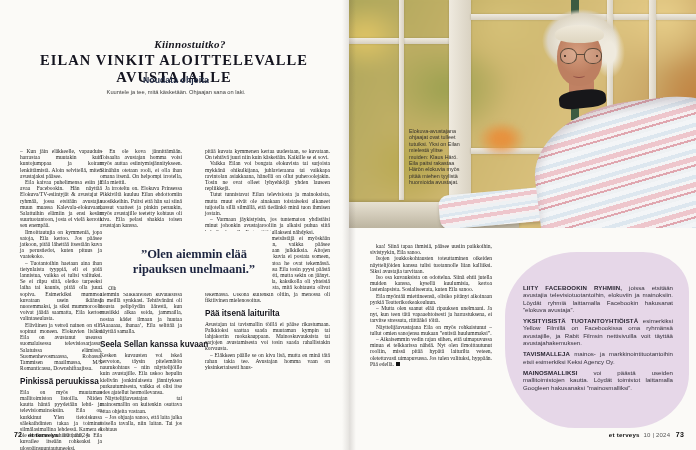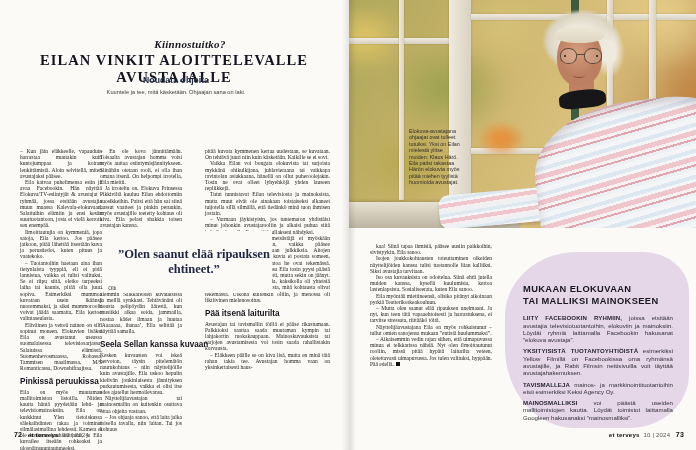--- a/index.html
+++ b/index.html
@@ -162,21 +162,21 @@
       <p class="noindent">pitää kuvata kymmenen kertaa uudestaan, se kuvataan. On tehtävä juuri niin kuin käsketään. Kaikille se ei sovi.</p>
       <p>Vaikka Eilan voi bongata elokuvista tai sarjoista mykkänä ohikulkijana, juhlavieraana tai vaikkapa ravintolan asiakkaana, hänellä on ollut puheroolejakin. Tosin ne ovat olleet lyhyehköjä yhden lauseen repliikkejä.</p>
       <p>Tutut tunnistavat Eilan televisiosta ja mainoksista, mutta muut eivät ole ainakaan toistaiseksi alkaneet tuijotella sillä silmällä, että tiedänkö minä tuon ihmisen jostain.</p>
       <p>– Varmaan jäykistyisin, jos tuntematon yhdistäisi minut johonkin avustajarooliin ja alkaisi puhua siitä kahvilan kassalla. En tee tätä tullakseni nähdyksi.</p>
       <p>Entinen nimikirjoitusten metsästäjä ei myöskään mene onnesta sekaisin, vaikka pääsee avustajahommissaan tapaamaan julkkiksia. Aitojen näyttelijöiden kanssa otettuja kuvia ei postata someen, eikä kertoa saa, mitä tuotantoa he ovat tekemässä. Näyteltyään Seela Sellan kanssa Eila tosin pyysi päästä mukaan selfieen, jonka joku otti, mutta sekin on jäänyt. Sellan kanssa piti kyllä jutella, kaksikolla oli yhteisiä tuttuja. Eila ei enää edes muista, mitä kohtausta olivat tekemässä. Ulkona kuitenkin oltiin, ja menossa oli fiktiivinen mielenosoitus.</p>
       <h4>Pää itsenä laiturilta</h4>
       <p class="noindent">Avustajan tai tavismallin töillä ei pääse rikastumaan. Palkkioksi saattaa saada muutaman kympin tai lahjakortin ruokakauppaan. Mainoskuvauksista tai sarjojen avustamisesta voi tosin saada rahallistakin korvausta.</p>
       <p>– Eläkkeen päälle se on kiva lisä, mutta en minä tätä rahan takia tee. Avustajan homma vaan on yksinkertaisesti haus-</p>
     </div>
 
-    <div class="pullquote">”Olen saanut elää ripauksen ehtineet.”</div>
+    <div class="pullquote">”Olen aiemmin elää ripauksen unelmaani.”</div>
 
     <div id="footer-left" class="footer">
       <span class="pageno">72</span>&nbsp;&nbsp;
       <b>et terveys</b>&nbsp;
       <span>10 | 2024</span>
     </div>
   </div>
 
   <div>
 
@@ -222,24 +222,20 @@
       <p class="noindent">kaa! Siinä tapaa ihmisiä, pääsee uusiin paikkoihin, sivistyykin, Eila sanoo.</p>
       <p>Isojen joukkokohtausten toteuttaminen oikeiden näyttelijöiden kanssa tulisi tuotannolle liian kalliiksi. Siksi avustajia tarvitaan.</p>
       <p>Iso osa kuvauksista on odottelua. Siinä ehtii jutella muiden kanssa, kysellä kuulumisia, kertoa lastenlapsista. Sosialiseerata, kuten Eila sanoo.</p>
       <p>Eila myöntää miettineensä, olisiko pitänyt aikoinaan pyrkiä Teatterikorkeakouluun.</p>
       <p>– Mutta olen saanut elää ripauksen unelmaani. Ja nyt, kun teen tätä vapaaehtoisesti ja harrastuksena, ei tarvitse stressata, riittääkö töitä.</p>
       <p>Näyttelijäavustajana Eila on myös rohkaistunut – tullut omien sanojensa mukaan ”entistä huulummaksi”.</p>
       <p><span>– Aikaisemmin vedin rajan siihen, että uimapuvussa minua ei telkkarissa nähdä. Nyt olen ilmoittautunut rooliin, missä pitää hypätä laiturilta veteen, oletettavasti uimapuvussa. Jos tulen valituksi, hyppään. Pää edellä.</span><span class="endmark"></span></p>
     </div>
 
     <div class="blob">
-      <h2>
-        <span>MUKAAN ELOKUVAAN</span><br>
-        <span>TAI MALLIKSI MAINOKSEEN</span>
-      </h2>
       <p><b>LIITY FACEBOOKIN RYHMIIN,</b><span> joissa etsitään avustajia televisiotuotantoihin, elokuviin ja mainoksiin. Löydät ryhmiä laittamalla Facebookin hakusanat ”elokuva avustaja”.</span></p>
       <p><b>YKSITYISISTÄ TUOTANTOYHTIÖISTÄ</b><span> esimerkiksi Yellow Filmillä on Facebookissa oma ryhmänsä avustajille, ja Rabit Filmsin nettisivuilla voit täyttää avustajahakemuksen.</span></p>
       <p><b>TAVISMALLEJA</b><span> mainos- ja markkinointituotantoihin etsii esimerkiksi Keksi Agency Oy.</span></p>
       <p><b>MAINOSMALLIKSI</b><span> voi päästä useiden mallitoimistojen kautta. Löydät toimistot laittamalla Googleen hakusanaksi ”mainosmalliksi”.</span></p>
     </div>
 
     <div id="footer-right" class="footer">
       <b>et terveys</b>&nbsp;
       <span>10 | 2024</span>&nbsp;&nbsp;
       <span class="pageno">73</span>

